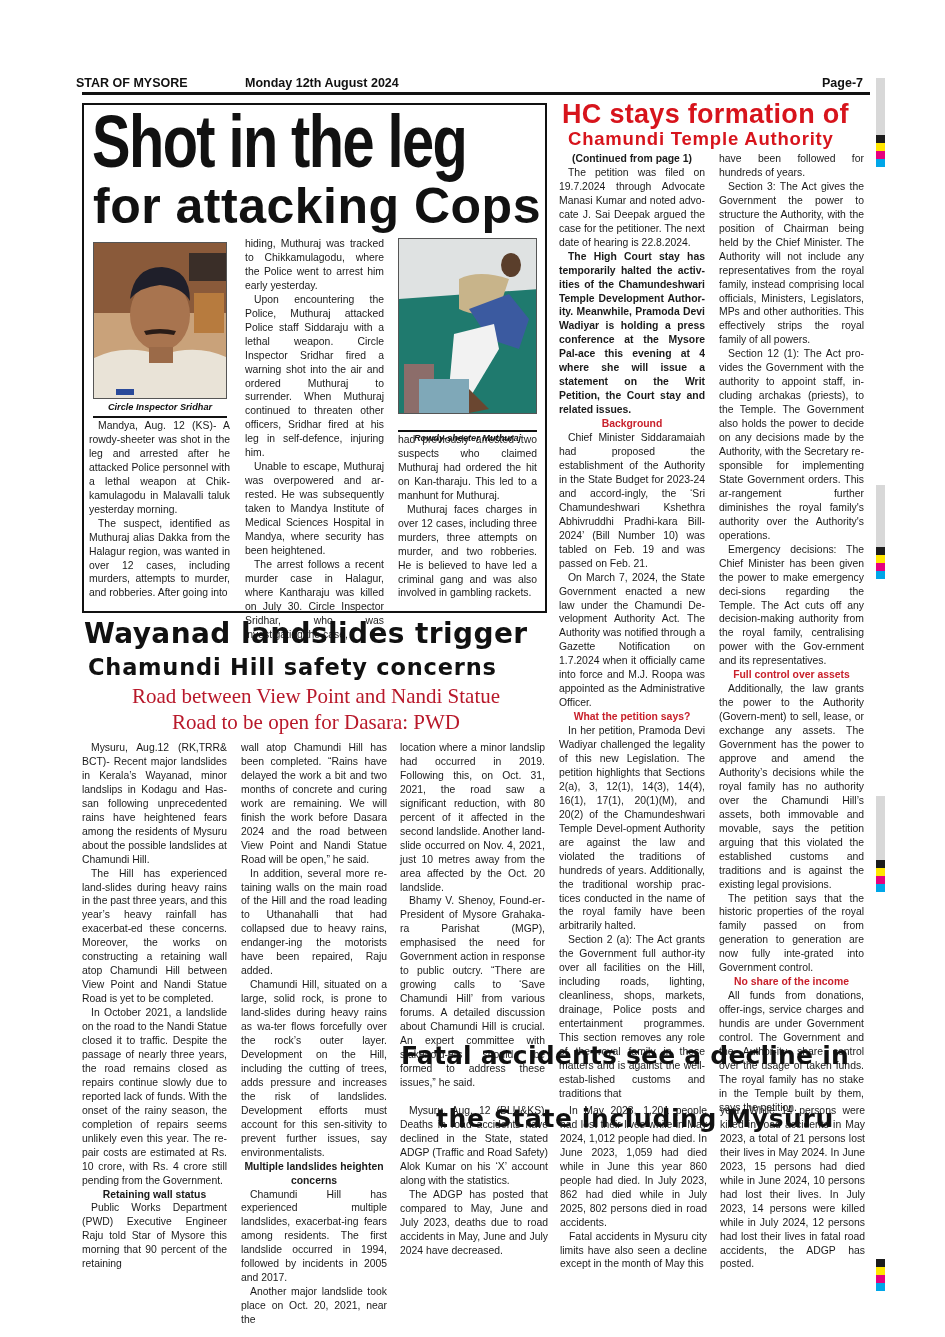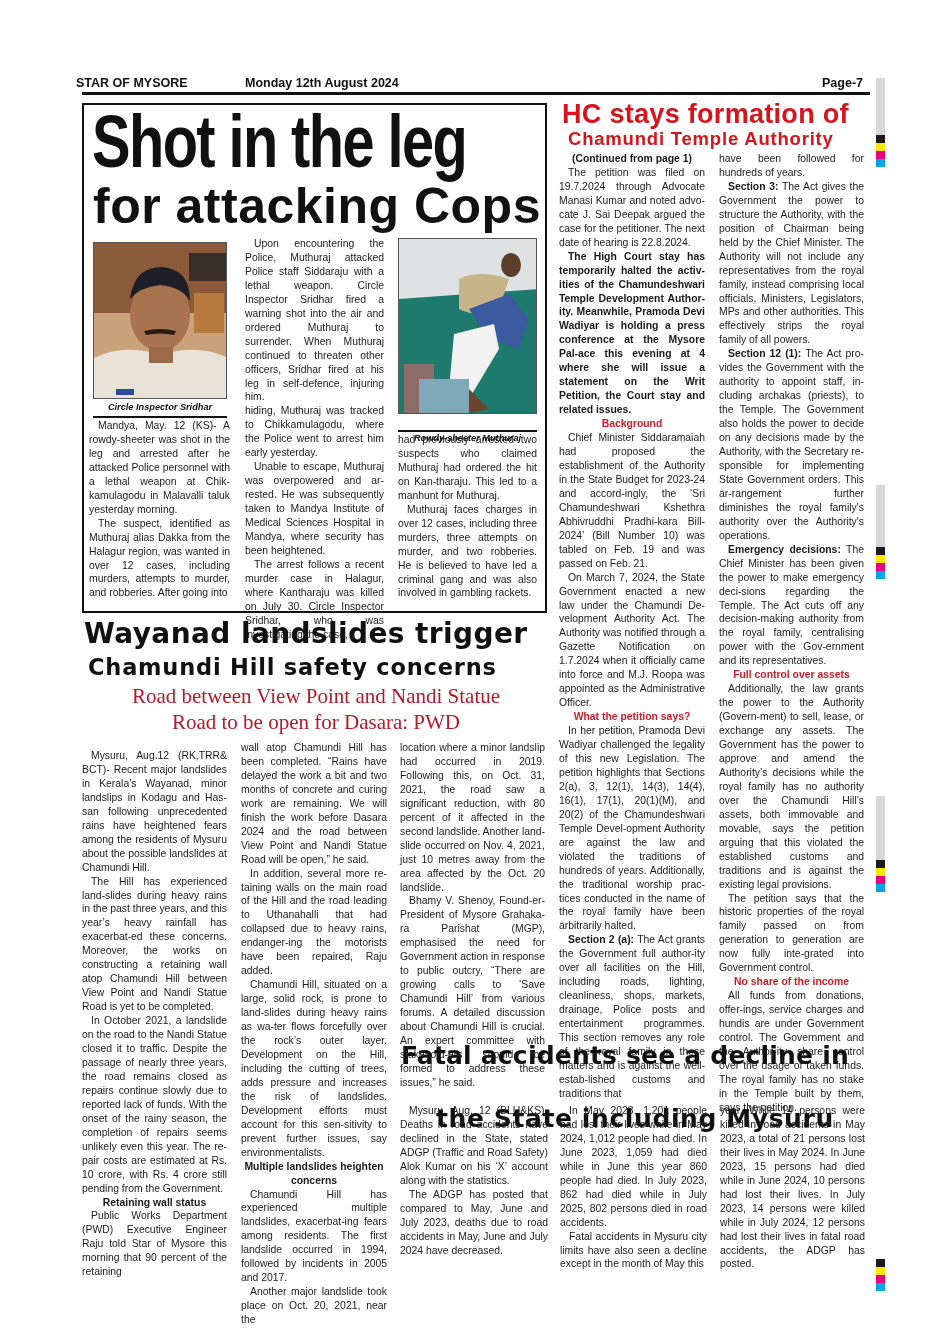--- a/index.html
+++ b/index.html
@@ -11,21 +11,21 @@
   
   .mast { position: absolute; top: 76px; font-family: "Liberation Sans", sans-serif; font-weight: bold; font-size: 12.5px; color: #111; }
   .mast-rule { position: absolute; left: 82px; top: 92px; width: 788px; height: 3px; background: #111; }
 
   
   .col { position: absolute; font-family: "Liberation Sans", sans-serif; font-size: 10.4px; line-height: 13.95px; text-align: justify; color: #1a1a1a; hyphens: manual; }
   .col p { text-indent: 9px; }
   .col .sub { text-align: center; font-weight: bold; text-indent: 0; }
   .col .sub.red { color: #c8202b; }
   .col .b { font-weight: bold; }
-  .col .lead-bold { font-weight: bold; }
+  .col .lead-bold { font-weight: normal; }
 
   
   .box1 { position: absolute; left: 82px; top: 103px; width: 465px; height: 510px; border: 2.5px solid #111; }
 
   .hl-big { position: absolute; font-family: "Liberation Sans", sans-serif; font-weight: bold; color: #111; white-space: nowrap; }
 
   .photo { position: absolute; overflow: hidden; border: 1px solid #555; }
   .caption { position: absolute; font-family: "Liberation Sans", sans-serif; font-style: italic; font-weight: bold; font-size: 9.2px; text-align: center; color: #111; }
   .cap-rule { position: absolute; height: 1.5px; background: #111; }
 
@@ -104,26 +104,26 @@
     <path d="M55 95 L95 85 L100 110 L70 160 L50 150 Z" fill="#f2f2f2"></path>
     <path d="M70 150 L90 170 L60 176 L45 165 Z" fill="#6a4630"></path>
     <rect x="5" y="125" width="30" height="50" fill="#8c6d6a"></rect>
     <rect x="20" y="140" width="50" height="36" fill="#7fa8b8"></rect>
   </svg>
 </div>
 <div class="caption" style="left:398px; top:417px; width:139px;margin-top:16px;">Rowdy-sheeter Muthuraj</div>
 <div class="cap-rule" style="left:398px; top:430px; width:139px;"></div>
 
 <div class="col" style="left:89px; top:419px; width:141px;">
-  <p>Mandya, May. 12 (KS)- A rowdy-sheeter was shot in the leg and arrested after he attacked Police personnel with a lethal weapon at Chik-kamulagodu in Malavalli taluk yesterday morning.</p>
+  <p>Mandya, Aug. 12 (KS)- A rowdy-sheeter was shot in the leg and arrested after he attacked Police personnel with a lethal weapon at Chik-kamulagodu in Malavalli taluk yesterday morning.</p>
   <p>The suspect, identified as Muthuraj alias Dakka from the Halagur region, was wanted in over 12 cases, including murders, attempts to murder, and robberies. After going into</p>
 </div>
 <div class="col" style="left:245px; top:237px; width:139px;">
+  <p style="text-indent:0">hiding, Muthuraj was tracked to Chikkamulagodu, where the Police went to arrest him early yesterday.</p>
   <p>Upon encountering the Police, Muthuraj attacked Police staff Siddaraju with a lethal weapon. Circle Inspector Sridhar fired a warning shot into the air and ordered Muthuraj to surrender. When Muthuraj continued to threaten other officers, Sridhar fired at his leg in self-defence, injuring him.</p>
-  <p style="text-indent:0">hiding, Muthuraj was tracked to Chikkamulagodu, where the Police went to arrest him early yesterday.</p>
   <p>Unable to escape, Muthuraj was overpowered and ar-rested. He was subsequently taken to Mandya Institute of Medical Sciences Hospital in Mandya, where security has been heightened.</p>
   <p>The arrest follows a recent murder case in Halagur, where Kantharaju was killed on July 30. Circle Inspector Sridhar, who was investigating the case,</p>
 </div>
 <div class="col" style="left:398px; top:433px; width:139px;">
   <p style="text-indent:0">had previously arrested two suspects who claimed Muthuraj had ordered the hit on Kan-tharaju. This led to a manhunt for Muthuraj.</p>
   <p>Muthuraj faces charges in over 12 cases, including three murders, three attempts on murder, and two robberies. He is believed to have led a criminal gang and was also involved in gambling rackets.</p>
 </div>
 
 <div class="hl-big" style="left:562px; top:98px; font-size:27px; line-height:32px; color:#d7141c; letter-spacing:0.3px;">HC stays formation of</div>
 <div class="hl-big" style="left:568px; top:128px; font-size:18.5px; line-height:22px; color:#d7141c; letter-spacing:0.8px;">Chamundi Temple Authority</div>
@@ -151,21 +151,21 @@
     <p>All funds from donations, offer-ings, service charges and hundis are under Government control. The Government and the Author-ity share control over the usage of taken funds. The royal family has no stake in the Temple built by them, says the petition.</p>
   </div>
 
 <div class="hl-big" style="left:84px; top:617px; font-size:28px; line-height:33px; letter-spacing:0.4px; font-family:'DejaVu Sans',sans-serif;text-align:right;">Wayanad landslides trigger</div>
 <div class="hl-big" style="left:88px; top:653px; font-size:22.5px; line-height:28px; letter-spacing:0.8px; font-family:'DejaVu Sans',sans-serif;">Chamundi Hill safety concerns</div>
 <div class="abs" style="left:82px; top:683px; width:468px; text-align:center; font-family:'Liberation Serif',serif; font-size:21px; line-height:26px; color:#b8182a;">
   <div>Road between View Point and Nandi Statue</div>
   <div>Road to be open for Dasara: PWD</div>
 </div>
 
-<div class="col" id="wy-col1" style="left:82px; top:741px; width:145px;margin-top:8px;">
+<div class="col" id="wy-col1" style="left:82px; top:741px; width:145px;">
     <p>Mysuru, Aug.12 (RK,TRR&amp; BCT)- Recent major landslides in Kerala’s Wayanad, minor landslips in Kodagu and Has-san following unprecedented rains have heightened fears among the residents of Mysuru about the possible landslides at Chamundi Hill.</p>
     <p>The Hill has experienced land-slides during heavy rains in the past three years, and this year’s heavy rainfall has exacerbat-ed these concerns. Moreover, the works on constructing a retaining wall atop Chamundi Hill between View Point and Nandi Statue Road is yet to be completed.</p>
     <p>In October 2021, a landslide on the road to the Nandi Statue closed it to traffic. Despite the passage of nearly three years, the road remains closed as repairs continue slowly due to reported lack of funds. With the onset of the rainy season, the completion of repairs seems unlikely even this year. The re-pair costs are estimated at Rs. 10 crore, with Rs. 4 crore still pending from the Government.</p>
     <div class="sub">Retaining wall status</div>
     <p>Public Works Department (PWD) Executive Engineer Raju told Star of Mysore this morning that 90 percent of the retaining</p>
   </div>
 <div class="col" id="wy-col2" style="left:241px; top:741px; width:146px;">
     <p style="text-indent: 0px;">wall atop Chamundi Hill has been completed. “Rains have delayed the work a bit and two months of concrete and curing work are remaining. We will finish the work before Dasara 2024 and the road between View Point and Nandi Statue Road will be open,” he said.</p>
     <p>In addition, several more re-taining walls on the main road of the Hill and the road leading to Uthanahalli that had collapsed due to heavy rains, endanger-ing the motorists have been repaired, Raju added.</p>
     <p>Chamundi Hill, situated on a large, solid rock, is prone to land-slides during heavy rains as wa-ter flows forcefully over the rock’s outer layer. Development on the Hill, including the cutting of trees, adds pressure and increases the risk of landslides. Development efforts must account for this sen-sitivity to prevent further issues, say environmentalists.</p>

